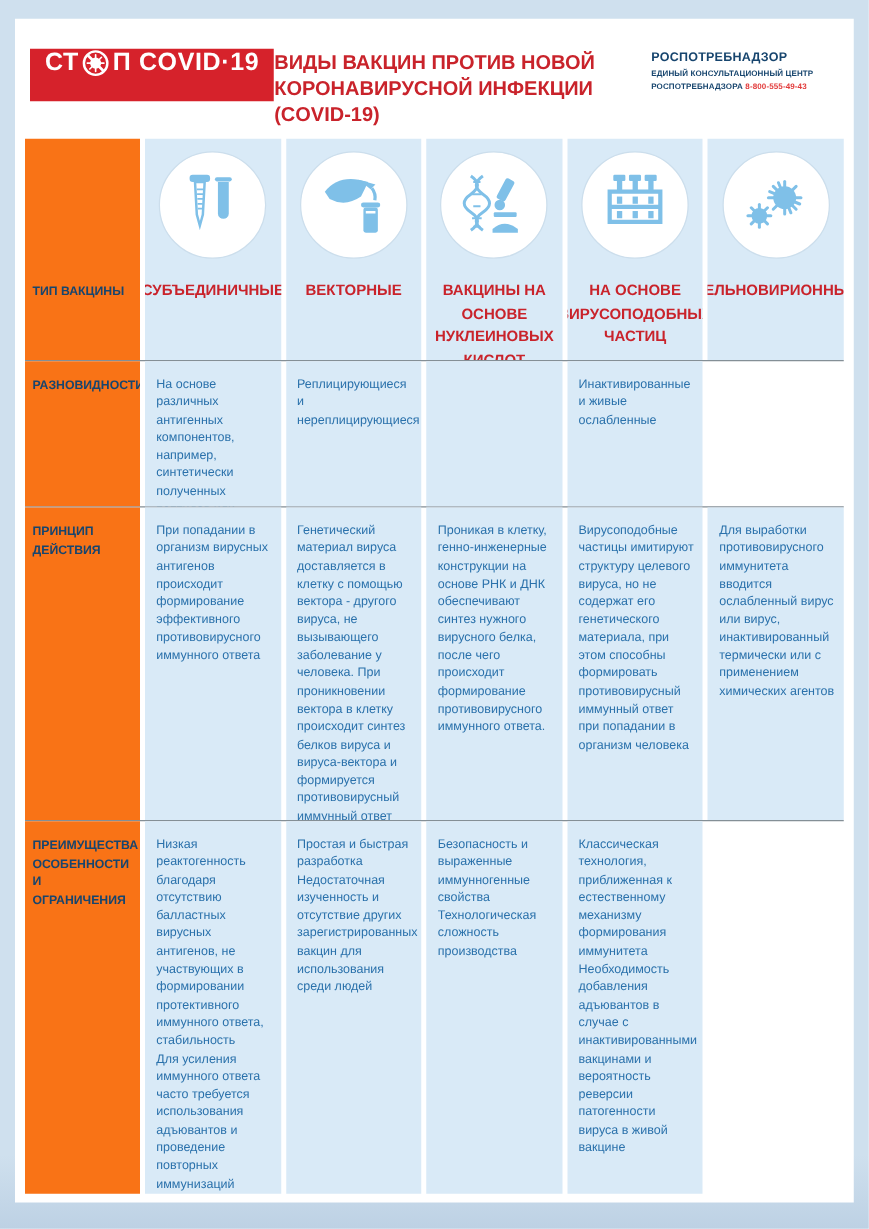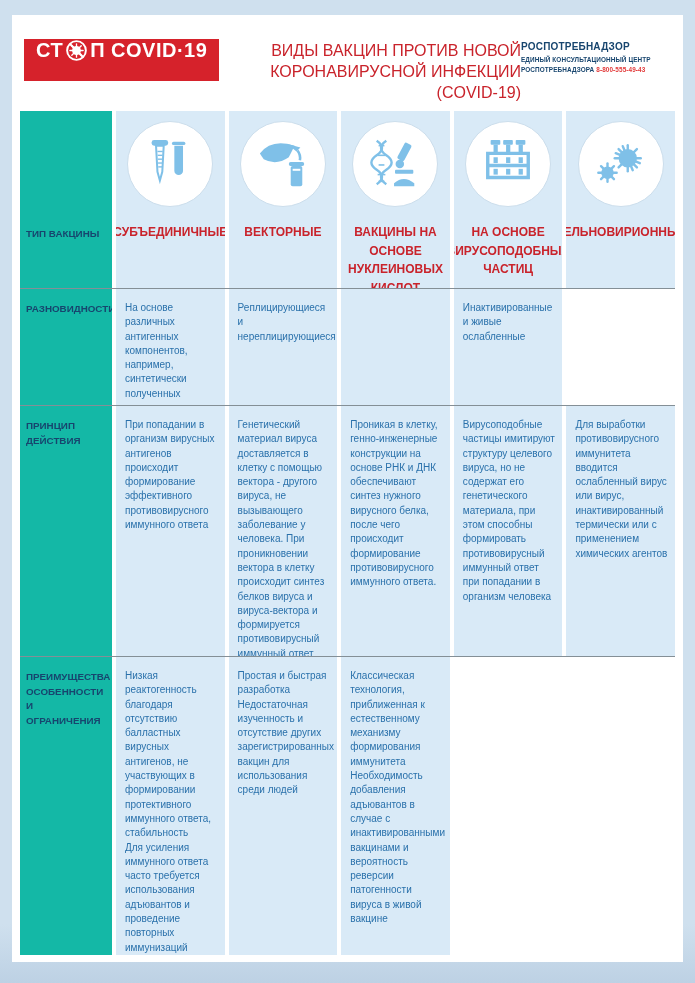--- a/index.html
+++ b/index.html
@@ -16,34 +16,34 @@
   }
   
   .hdr{display:flex;align-items:flex-start;height:76px;padding:2px 2px 0 4px;}
   .logo{
     background:var(--logo-red,#d6222b);color:#fff;height:42px;min-width:168px;
     display:flex;align-items:flex-start;justify-content:center;gap:1px;
     font-weight:bold;font-size:20px;letter-spacing:.5px;padding:0 12px;margin-top:10px;
     white-space:nowrap;
   }
   .logo svg{margin:0 1px;display:block;}
-  .title{flex:1;text-align:right;color:var(--accent-red,#c9232b);font-weight:normal;
+  .title{flex:1;text-align:left;color:var(--accent-red,#c9232b);font-weight:bold;
     font-size:16px;line-height:1.3;padding-top:12px;}
   .agency{width:152px;padding-top:12px;}
   .agency-name{color:var(--navy,#17456e);font-weight:bold;font-size:10px;letter-spacing:.2px;}
   .agency-sub{font-size:6.4px;font-weight:bold;color:var(--navy,#17456e);line-height:1.55;margin-top:3px;letter-spacing:.1px;}
   .agency-sub .phone{color:var(--phone-red,#e23a3a);margin-left:2px;}
   
   .tbl{margin:8px 0 0 0;}
   .row{display:grid;grid-template-columns:92px repeat(5,1fr);column-gap:4px;
     border-bottom:1px solid var(--line-gray,#848f96);}
   .row:last-child{border-bottom:none;}
   .cell{background:var(--cell-bg,#d9eaf7);overflow:hidden;}
   .label-cell{
-    background:#14b8a6;color:var(--navy,#17456e);font-weight:bold;font-size:9.8px;
+    background:#f97316;color:var(--navy,#17456e);font-weight:bold;font-size:9.8px;
     line-height:1.5;padding:13px 2px 0 6px;overflow:hidden;
   }
   .row-type{height:178px;}
   .row-var{height:117px;}
   .row-prin{height:251px;}
   .row-adv{height:298px;}
   .row-type .label-cell{padding-top:116px;}
   .row-type .cell{display:flex;flex-direction:column;align-items:center;}
   .icon-circle{
     width:86px;height:86px;border-radius:50%;background:#fff;
@@ -227,18 +227,20 @@
       <div class="cell body">Вирусоподобные частицы имитируют структуру целевого вируса, но не содержат его генетического материала, при этом способны формировать противовирусный иммунный ответ при попадании в организм человека</div>
       <div class="cell body">Для выработки противовирусного иммунитета вводится ослабленный вирус или вирус, инактивированный термически или с применением химических агентов</div>
     </div>
 
     <div class="row row-adv">
       <div class="label-cell">ПРЕИМУЩЕСТВА ОСОБЕННОСТИ И ОГРАНИЧЕНИЯ</div>
       <div class="cell body">Низкая реактогенность благодаря отсутствию балластных вирусных антигенов, не участвующих в формировании протективного иммунного ответа, стабильность
 Для усиления иммунного ответа часто требуется использования адъювантов и проведение повторных иммунизаций</div>
       <div class="cell body">Простая и быстрая разработка
 Недостаточная изученность и отсутствие других зарегистрированных вакцин для использования среди людей</div>
+      <div class="cell body">Безопасность и выраженные иммунногенные свойства
+Технологическая сложность производства</div>
       <div class="cell body">Классическая технология, приближенная к естественному механизму формирования иммунитета
 Необходимость добавления адъювантов в случае с инактивированными вакцинами и вероятность реверсии патогенности вируса в живой вакцине</div>
     </div>
 
   </div>
 </div>
 
 </body></html>

